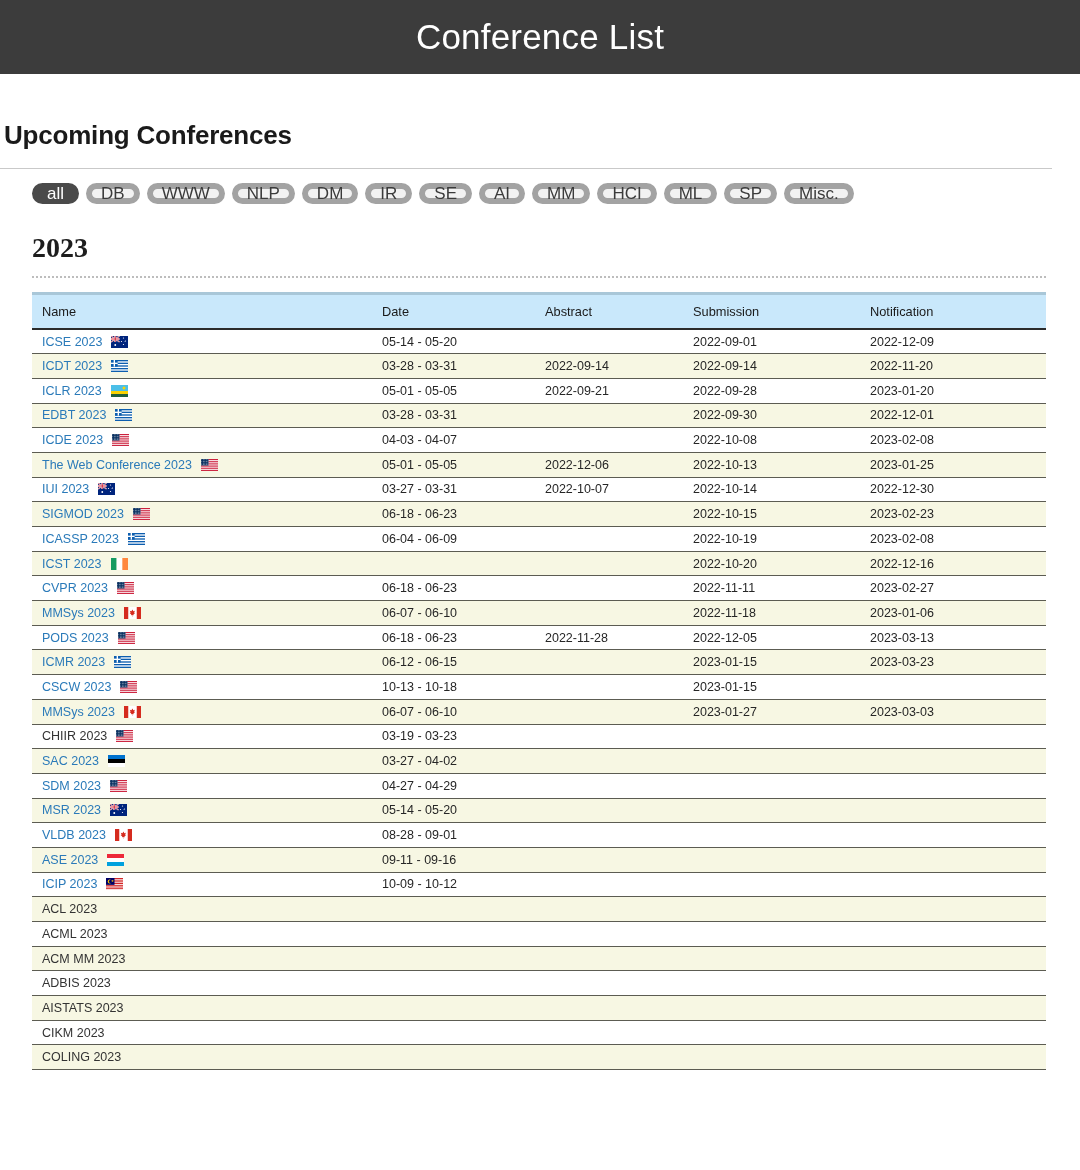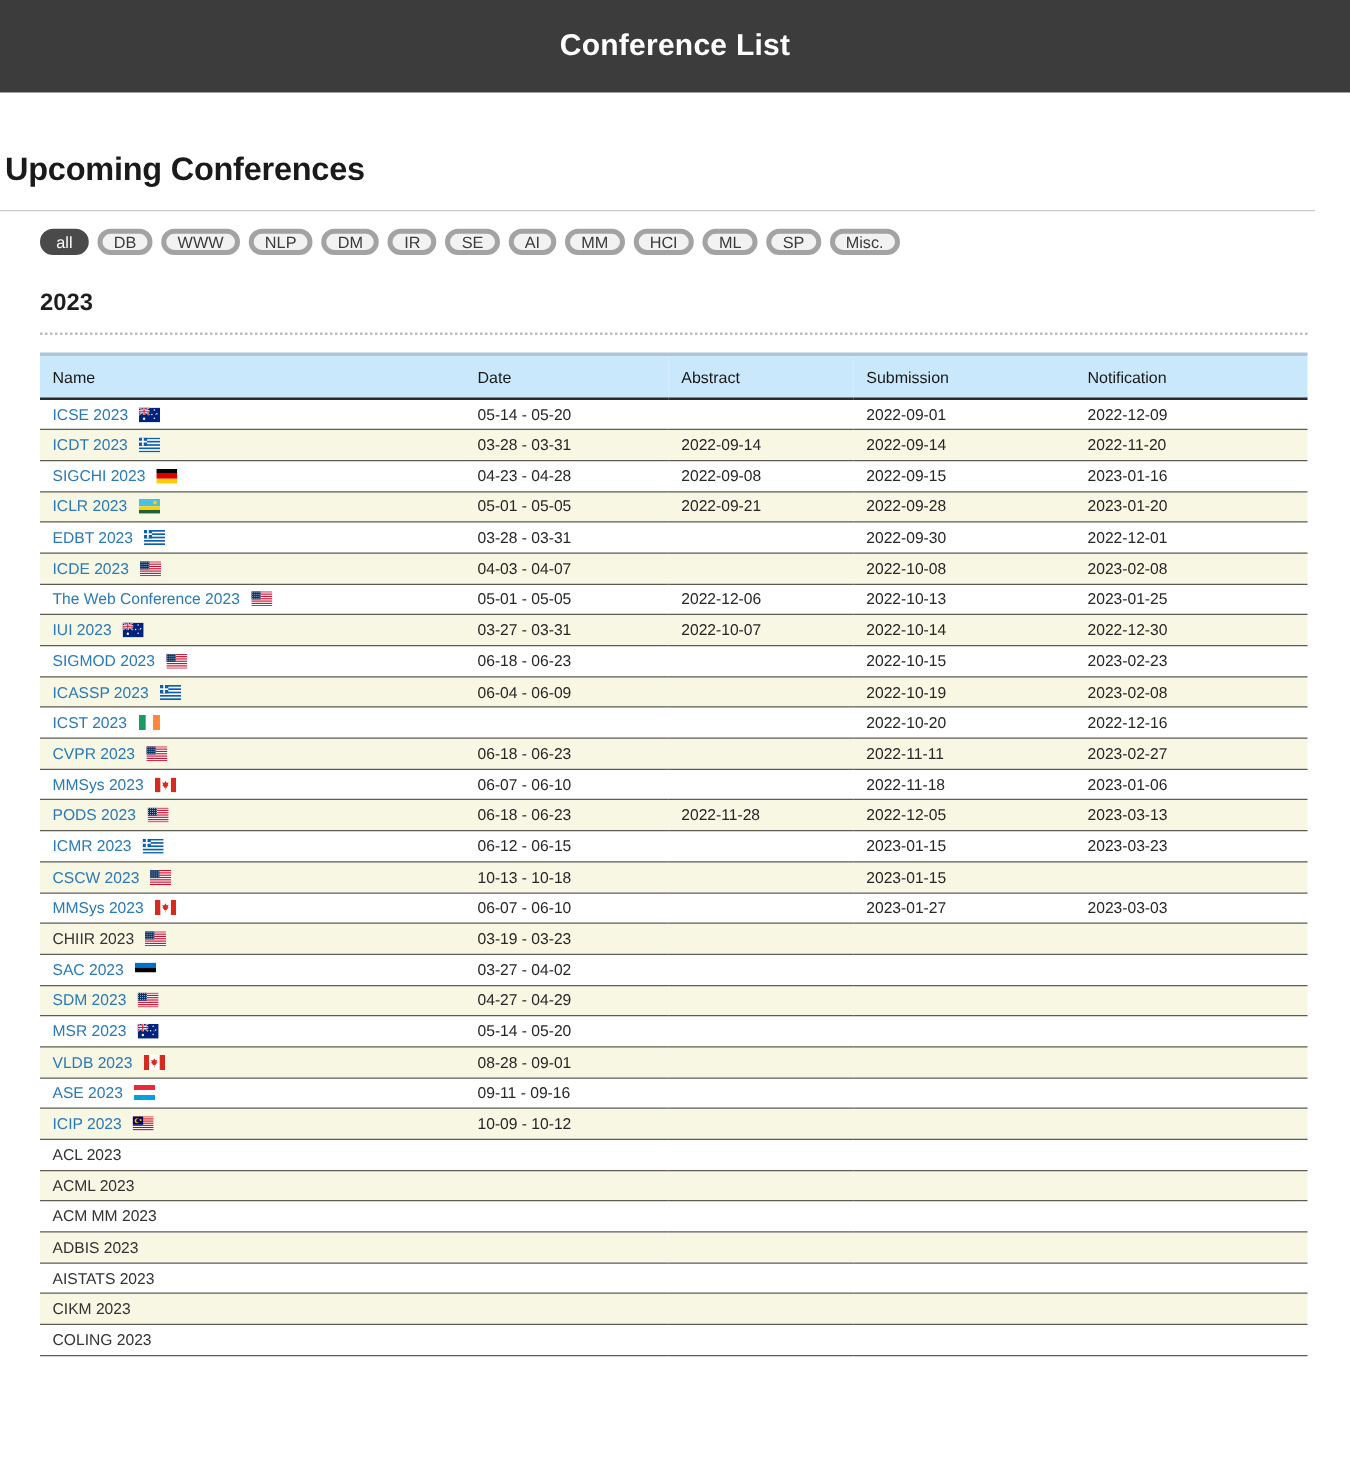--- a/index.html
+++ b/index.html
@@ -14,22 +14,22 @@
   
   #app-header {
     height: 74px;
     background: #3c3c3c;
     display: flex;
     align-items: center;
     justify-content: center;
   }
   #app-title {
     color: #ffffff;
-    font-size: 24px;
-    font-weight: 700;
+    font-size: 35px;
+    font-weight: 400;
     letter-spacing: 0.2px;
   }
 
   
   #page {
     padding: 0 0 0 0;
     position: relative;
   }
 
   #section-title {
@@ -52,41 +52,42 @@
     align-items: center;
     gap: 7px;
   }
   .tag {
     display: inline-flex;
     align-items: center;
     justify-content: center;
     height: 21px;
     padding: 0 9px;
     border-radius: 11px;
-    font-size: 13px;
+    font-size: 17px;
     color: #3b3b3b;
     background: #f2f2f2;
-    border: 4px solid #a3a3a3;
+    border: 6px solid #a3a3a3;
     cursor: pointer;
     white-space: nowrap;
     line-height: 1;
   }
   .tag.active {
     background: #4a4a4a;
     border-color: #4a4a4a;
     color: #ffffff;
     font-weight: 400;
   }
 
   
   #year-heading {
     margin: 28px 0 12px 32px;
-    font-size: 19px;
+    font-size: 28px;
     font-weight: 700;
     color: #1d1d1d;
+    font-family: Liberation Serif, serif;
   }
   #year-rule {
     margin: 7px 0 0 32px;
     width: 1014px;
     border-top: 2px dotted #bdbdbd;
   }
 
   
   #conf-table-wrap {
     margin: 14px 0 0 32px;
@@ -220,31 +221,20 @@
                   <rect y="15.995999999999999" width="34" height="2.666" fill="#0d5eaf"></rect>
                   <rect y="21.328" width="34" height="2.666" fill="#0d5eaf"></rect>
                   <rect width="13.3" height="13.3" fill="#0d5eaf"></rect>
                   <rect x="5.3" y="0" width="2.7" height="13.3" fill="#fff"></rect>
                   <rect x="0" y="5.3" width="13.3" height="2.7" fill="#fff"></rect>
                 </svg></span></td>
             <td class="col-date">03-28 - 03-31</td>
             <td class="col-abs">2022-09-14</td>
             <td class="col-sub">2022-09-14</td>
             <td class="col-not">2022-11-20</td>
-          </tr>
-          <tr>
-            <td class="col-name"><span class="conf-link">SIGCHI 2023</span><span class="flag"><svg viewBox="0 0 34 24">
-                  <rect width="34" height="8" fill="#000"></rect>
-                  <rect y="8" width="34" height="8" fill="#dd0000"></rect>
-                  <rect y="16" width="34" height="8" fill="#ffce00"></rect>
-                </svg></span></td>
-            <td class="col-date">04-23 - 04-28</td>
-            <td class="col-abs">2022-09-08</td>
-            <td class="col-sub">2022-09-15</td>
-            <td class="col-not">2023-01-16</td>
           </tr>
           <tr>
             <td class="col-name"><span class="conf-link">ICLR 2023</span><span class="flag"><svg viewBox="0 0 34 24">
                   <rect width="34" height="12" fill="#4bbfe8"></rect>
                   <rect y="12" width="34" height="6" fill="#fad201"></rect>
                   <rect y="18" width="34" height="6" fill="#20603d"></rect>
                   <circle cx="26" cy="6" r="3" fill="#fad201"></circle>
                 </svg></span></td>
             <td class="col-date">05-01 - 05-05</td>
             <td class="col-abs">2022-09-21</td>

